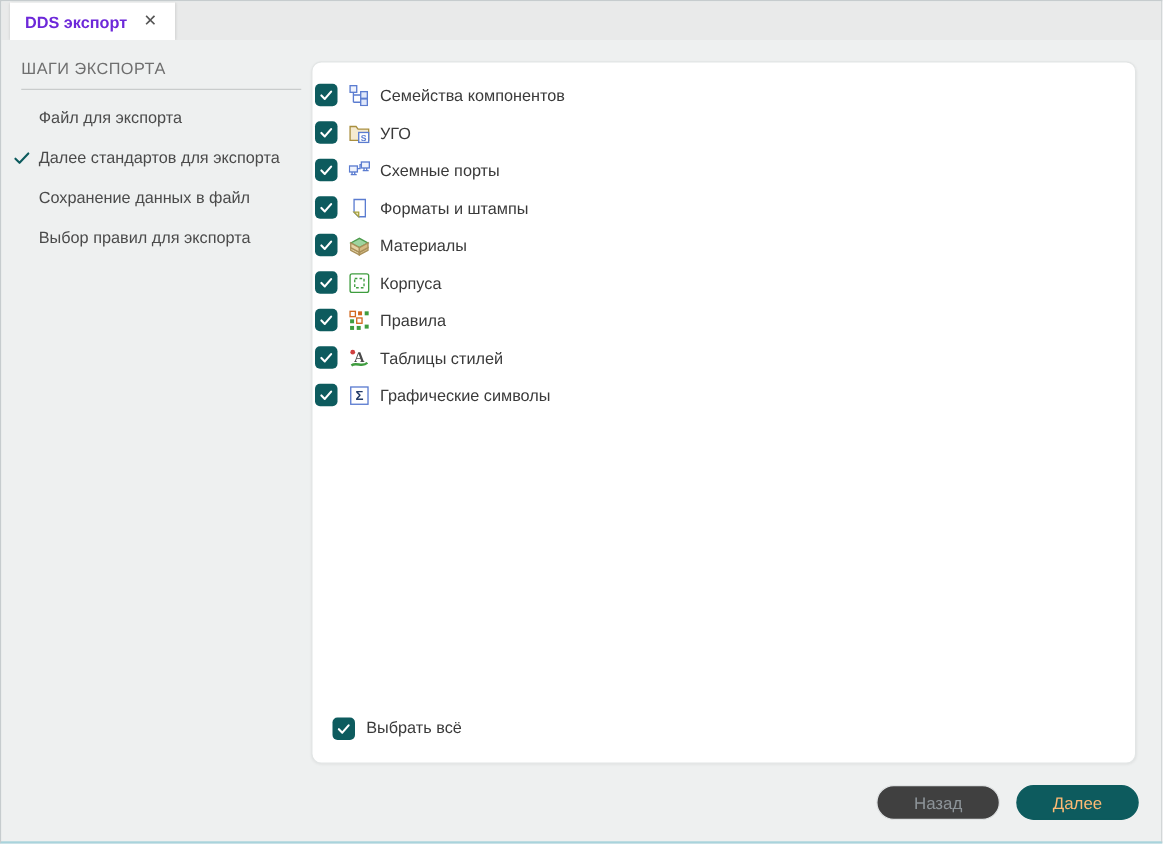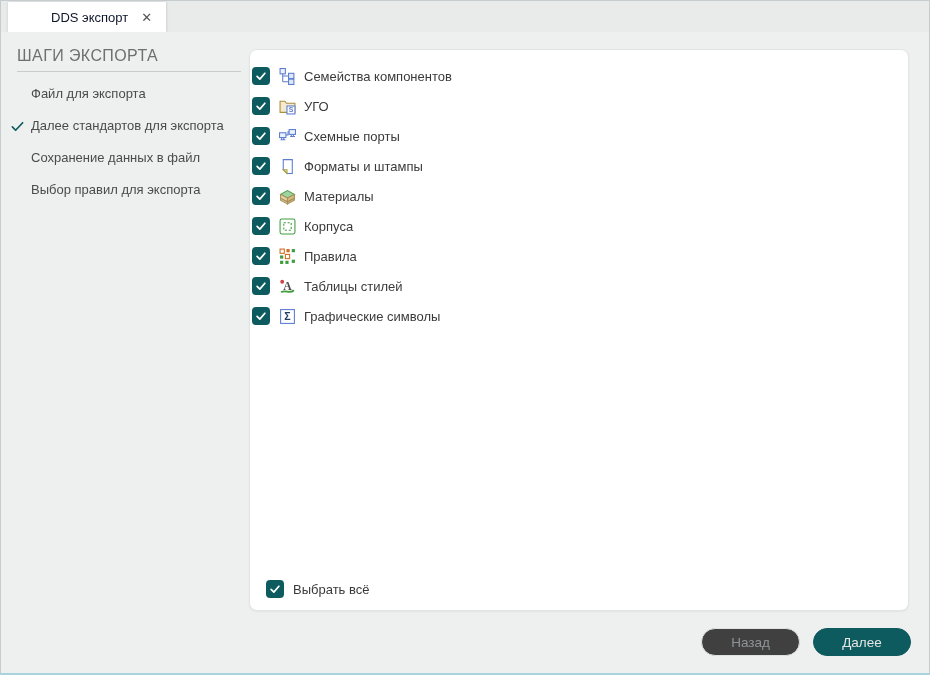--- a/index.html
+++ b/index.html
@@ -9,30 +9,30 @@
     border:1px solid #c6ccce;border-bottom:2px solid #a9d3dc;
     background:#eef0f0;overflow:hidden;
   }
   
   .tabbar{position:absolute;top:0;left:0;right:0;height:31px;background:#e9eaea;}
   .tab{
     position:absolute;left:7px;top:1px;height:30px;background:#ffffff;
     display:flex;align-items:center;padding:0 12px;gap:11px;
     box-shadow:1px 0 2px rgba(0,0,0,.10), -1px 0 2px rgba(0,0,0,.06);
   }
-  .tab-title{font-weight:normal;font-size:13px;color:#0f172a;white-space:nowrap;margin-left:31px;}
+  .tab-title{font-weight:bold;font-size:13px;color:#6d28d9;white-space:nowrap;}
   .tab-close{
     font-size:13px;color:#555;line-height:1;cursor:pointer;padding:1px 2px;
     font-family:"DejaVu Sans",sans-serif;
   }
   
   .main{position:absolute;top:31px;left:0;right:0;bottom:0;background:#eef0f0;}
   
   .sidebar-header{
-    position:absolute;left:16px;top:15px;font-size:16px;color:#6f6f6f;
+    position:absolute;left:16px;top:15px;font-size:13px;color:#6f6f6f;
     letter-spacing:.4px;
   }
   .sidebar-divider{position:absolute;left:16px;top:39px;width:224px;height:1px;background:#c9cccc;}
   .steps{position:absolute;left:0;top:54px;width:248px;}
   .step{position:relative;padding:0 20px 0 30px;margin-bottom:16px;font-size:13px;line-height:16px;color:#4b4b4b;cursor:default;}
   .step-check{position:absolute;left:9px;top:1px;width:15px;height:15px;}
   
   .card{
     position:absolute;left:248px;top:17px;width:660px;height:562px;
     background:#fff;border:1px solid #e2e5e5;border-radius:8px;
@@ -41,30 +41,30 @@
   .rows{position:absolute;left:0;top:11px;right:0;}
   .row{height:30px;display:flex;align-items:center;padding-left:2px;}
   .checkbox{
     width:18px;height:18px;border-radius:4px;background:#0d5b5e;
     display:flex;align-items:center;justify-content:center;flex:none;cursor:pointer;
   }
   .checkbox svg{width:14px;height:14px;display:block;}
   .item-icon{width:17px;height:17px;margin-left:9px;flex:none;}
   .item-icon svg{width:17px;height:17px;display:block;}
   .row-label{margin-left:8px;font-size:13px;color:#3a3a3a;white-space:nowrap;}
-  .select-all{position:absolute;left:16px;top:524px;height:30px;display:flex;align-items:center;}
+  .select-all{position:absolute;left:16px;top:524px;height:30px;display:flex;}
   .select-all .row-label{margin-left:9px;}
   
   .btn{
     position:absolute;top:596px;height:28px;border-radius:15px;font-size:13.5px;
     display:flex;align-items:center;justify-content:center;box-sizing:border-box;cursor:pointer;
     font-family:"Liberation Sans",sans-serif;
   }
   .btn-back{left:700px;width:99px;background:#404040;border:1px solid #dfe2e3;color:#8d9499;}
-  .btn-next{left:812px;width:98px;background:#0d5b5e;border:1px solid #0d5b5e;color:#e5e5e5;}
+  .btn-next{left:812px;width:98px;background:#0d5b5e;border:1px solid #0d5b5e;color:#fdba74;}
 </style>
 </head>
 <body>
 
 <div class="window">
 
   <div class="tabbar">
     <div class="tab">
       <span class="tab-title">DDS экспорт</span>
       <span class="tab-close">✕</span>

